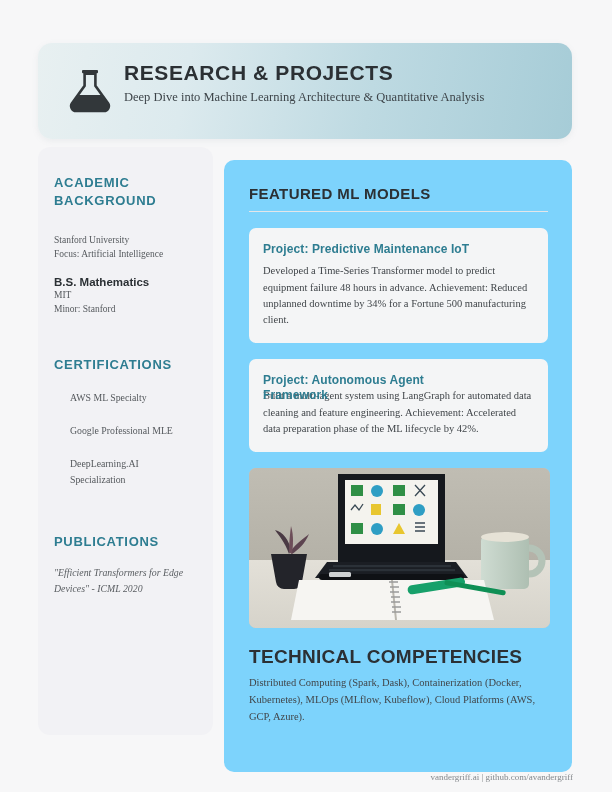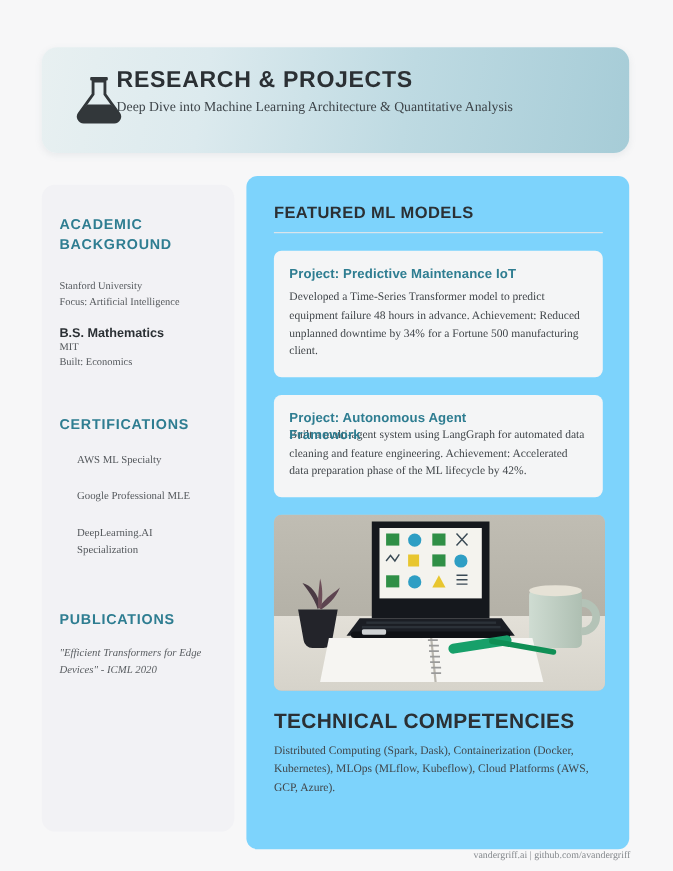--- a/index.html
+++ b/index.html
@@ -13,34 +13,34 @@
   .page{position:absolute;inset:0;}
 
   
   .header-card{
     position:absolute;left:38px;top:43px;width:534px;height:96px;
     border-radius:14px;
     background:linear-gradient(100deg,#e8f0f1 0%,#dceaee 28%,#bedae2 62%,#a6ccd7 100%);
     box-shadow:0 2px 6px rgba(120,140,150,.10);
   }
   .flask-icon{position:absolute;left:24px;top:20px;width:56px;height:56px;}
-  .header-text{position:absolute;left:68px;top:18px;right:22px;}
+  .header-text{position:absolute;left:86px;top:18px;right:22px;}
   .header-title{
     font-size:21px;font-weight:bold;letter-spacing:.6px;
     color:#2b3034;line-height:1.1;margin:0 0 4px 0;
   }
   .header-sub{
     font-family:"Liberation Serif",serif;
     font-size:12.5px;color:#3d4449;line-height:1.45;
     max-width:380px;margin:0;
   }
 
   
   .sidebar{
-    position:absolute;left:38px;top:168px;width:175px;height:588px;
+    position:absolute;left:38px;top:147px;width:175px;height:588px;
     background:#f2f2f5;border-radius:12px;
   }
   .side-inner{padding:27px 18px 0 16px;}
   .side-h{
     color:#2e7d91;font-size:13px;font-weight:bold;letter-spacing:.7px;
     line-height:1.35;margin:0 0 14px 0;
   }
   .side-h.pub,.side-h.cert{margin-top:0;}
   .edu-item{position:relative;margin-bottom:14px;}
   .edu-degree{
@@ -145,21 +145,21 @@
       <div class="edu-item overlap">
         <div class="edu-body">
           <div class="edu-sub">Stanford University</div>
           <div class="edu-sub">Focus: Artificial Intelligence</div>
         </div>
       </div>
 
       <div class="edu-item">
         <div class="edu-degree">B.S. Mathematics</div>
         <div class="edu-sub">MIT</div>
-        <div class="edu-sub">Built: Economics</div>
+        <div class="edu-sub">Minor: Stanford</div>
       </div>
 
       <div class="gap-cert"></div>
       <div class="side-h cert">CERTIFICATIONS</div>
       <div class="cert-block">
         <p class="list-line">AWS ML Specialty</p>
         <p class="list-line">Google Professional MLE</p>
         <p class="list-line">DeepLearning.AI Specialization</p>
       </div>
 

